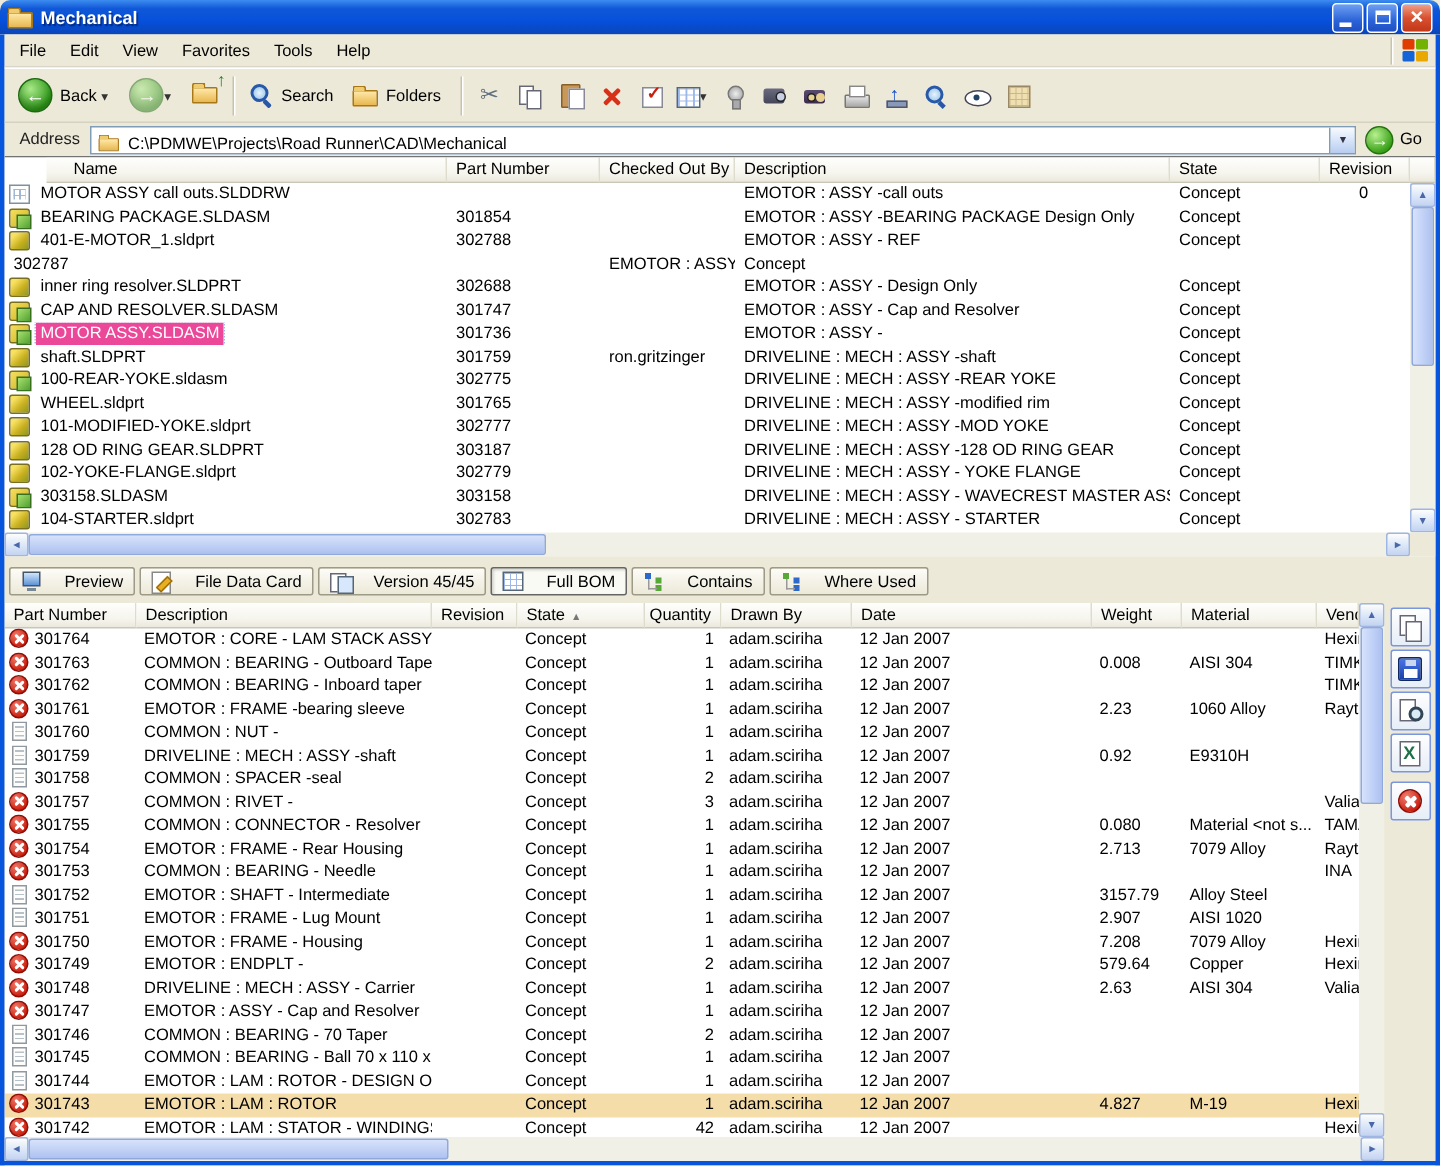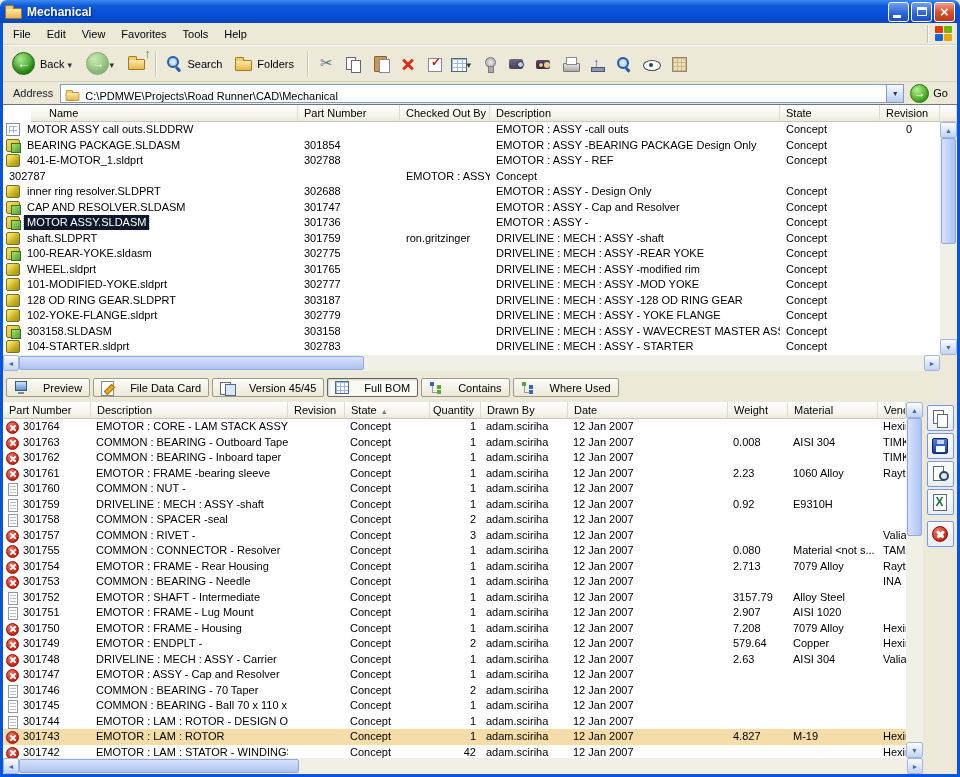--- a/index.html
+++ b/index.html
@@ -101,21 +101,21 @@
 .flrow{display:grid;grid-template-columns:295px 102px 90px 290px 100px 60px;height:15.5px;align-items:center;}
 .cell{padding:0 6px;white-space:nowrap;overflow:hidden;line-height:15px;}
 .namecell{display:flex;align-items:center;padding:0 2px 0 3px;}
 .fico{flex:0 0 14px;width:14px;height:13px;margin-right:4px;position:relative;}
 .fico.part{background:linear-gradient(135deg,#F8E060 20%,#C8B020 60%,#8C9820);border:1px solid #787020;border-radius:2px;}
 .fico.assembly{background:linear-gradient(135deg,#F8E060,#C8B020);border:1px solid #787020;border-radius:2px;}
 .fico.assembly::after{content:"";position:absolute;right:-2px;bottom:-2px;width:8px;height:8px;background:linear-gradient(135deg,#A8E070,#50A030);border:1px solid #387020;}
 .fico.drawing{background:#fff;border:1px solid #8090A0;}
 .fico.drawing::after{content:"";position:absolute;left:2px;right:2px;top:2px;bottom:2px;background:repeating-linear-gradient(180deg,#A0B8D8 0 1px,transparent 1px 4px),repeating-linear-gradient(90deg,#A0B8D8 0 1px,transparent 1px 4px);}
 .ntext{padding:0 3px;white-space:nowrap;overflow:hidden;}
-.selname{background:#0f172a;color:#fff;outline:1px dotted #9CB8E8;}
+.selname{background:#ec4899;color:#fff;outline:1px dotted #9CB8E8;}
 .revcell{padding-left:26px;}
 
 .vscroll{width:17px;flex:0 0 17px;display:flex;flex-direction:column;background:#F1F0E6;}
 .sbtn{width:17px;height:16px;flex:0 0 16px;background:linear-gradient(#FDFDFB,#D8E4F8 60%,#C4D3F0);border:1px solid #9FB6E4;border-radius:2px;display:flex;align-items:center;justify-content:center;}
 .sb-up::before{content:"▲";font-size:7px;color:#4A68A8;}
 .sb-down::before{content:"▼";font-size:7px;color:#4A68A8;}
 .sb-left::before{content:"◄";font-size:7px;color:#4A68A8;}
 .sb-right::before{content:"►";font-size:7px;color:#4A68A8;}
 .strack{flex:1;position:relative;}
 .vscroll .sthumb{position:absolute;left:1px;right:1px;top:0;background:linear-gradient(90deg,#D7E2FB,#C2D2F7 50%,#AEC2F0);border:1px solid #8FA8DD;border-radius:2px;}
@@ -147,21 +147,21 @@
 .lower{flex:1;display:flex;flex-direction:column;overflow:hidden;}
 .lower-main{flex:1;display:flex;overflow:hidden;}
 .bomwrap{width:903px;flex:0 0 903px;background:#fff;display:flex;flex-direction:column;overflow:hidden;}
 .bomhead{display:grid;grid-template-columns:88px 197px 57px 85px 51px 87px 160px 60px 90px 28px;flex:0 0 17px;height:17px;}
 .bombody{flex:1;overflow:hidden;}
 .bomrow{display:grid;grid-template-columns:88px 197px 57px 85px 51px 87px 160px 60px 90px 28px;height:15.5px;align-items:center;}
 .bomrow.hl{background:#F5DDA9;}
 .bc{padding:0 5px;white-space:nowrap;overflow:hidden;line-height:15px;}
 .bc.qty{text-align:right;}
 .qhead{justify-content:flex-end;}
-.pncell{display:flex;align-items:flex-end;padding:0 2px 0 3px;}
+.pncell{display:flex;align-items:flex-start;padding:0 2px 0 3px;}
 .ic{flex:0 0 13px;width:13px;height:13px;margin-right:4px;position:relative;}
 .ic.redx{border-radius:50%;background:radial-gradient(circle at 35% 30%,#F07868,#CC2211 72%);border:1px solid #901008;}
 .ic.redx::before,.ic.redx::after{content:"";position:absolute;left:1.5px;top:4.5px;width:8px;height:2px;background:#fff;border-radius:1px;}
 .ic.redx::before{transform:rotate(45deg);}
 .ic.redx::after{transform:rotate(-45deg);}
 .ic.doc{width:10px;height:13px;flex:0 0 10px;margin-left:2px;margin-right:5px;background:#FDFDFB;border:1px solid #9098A0;}
 .ic.doc::after{content:"";position:absolute;left:1px;right:1px;top:2px;bottom:2px;background:repeating-linear-gradient(180deg,#B8C0C8 0 1px,transparent 1px 3px);}
 
 .sidebar{width:34px;flex:0 0 34px;background:#ECE9D8;display:flex;flex-direction:column;align-items:center;padding-top:3px;}
 .sidebtn{width:27px;height:26px;margin-bottom:2px;border:1px solid #7A96DF;background:linear-gradient(#FEFEFE,#E6EEF8);border-radius:2px;display:flex;align-items:center;justify-content:center;}

